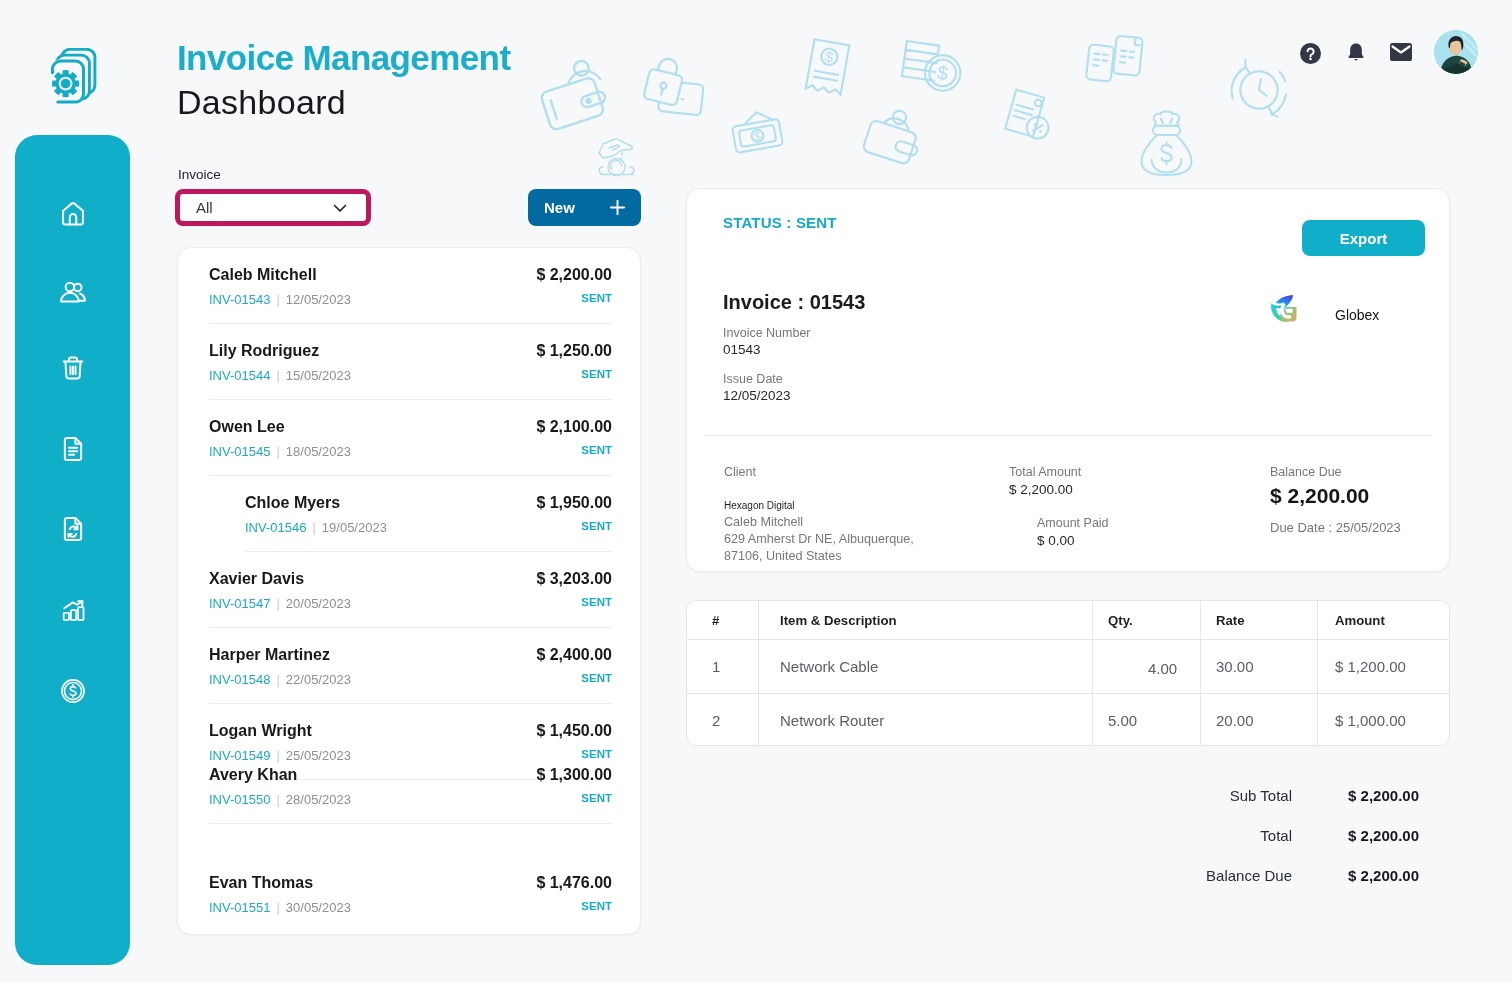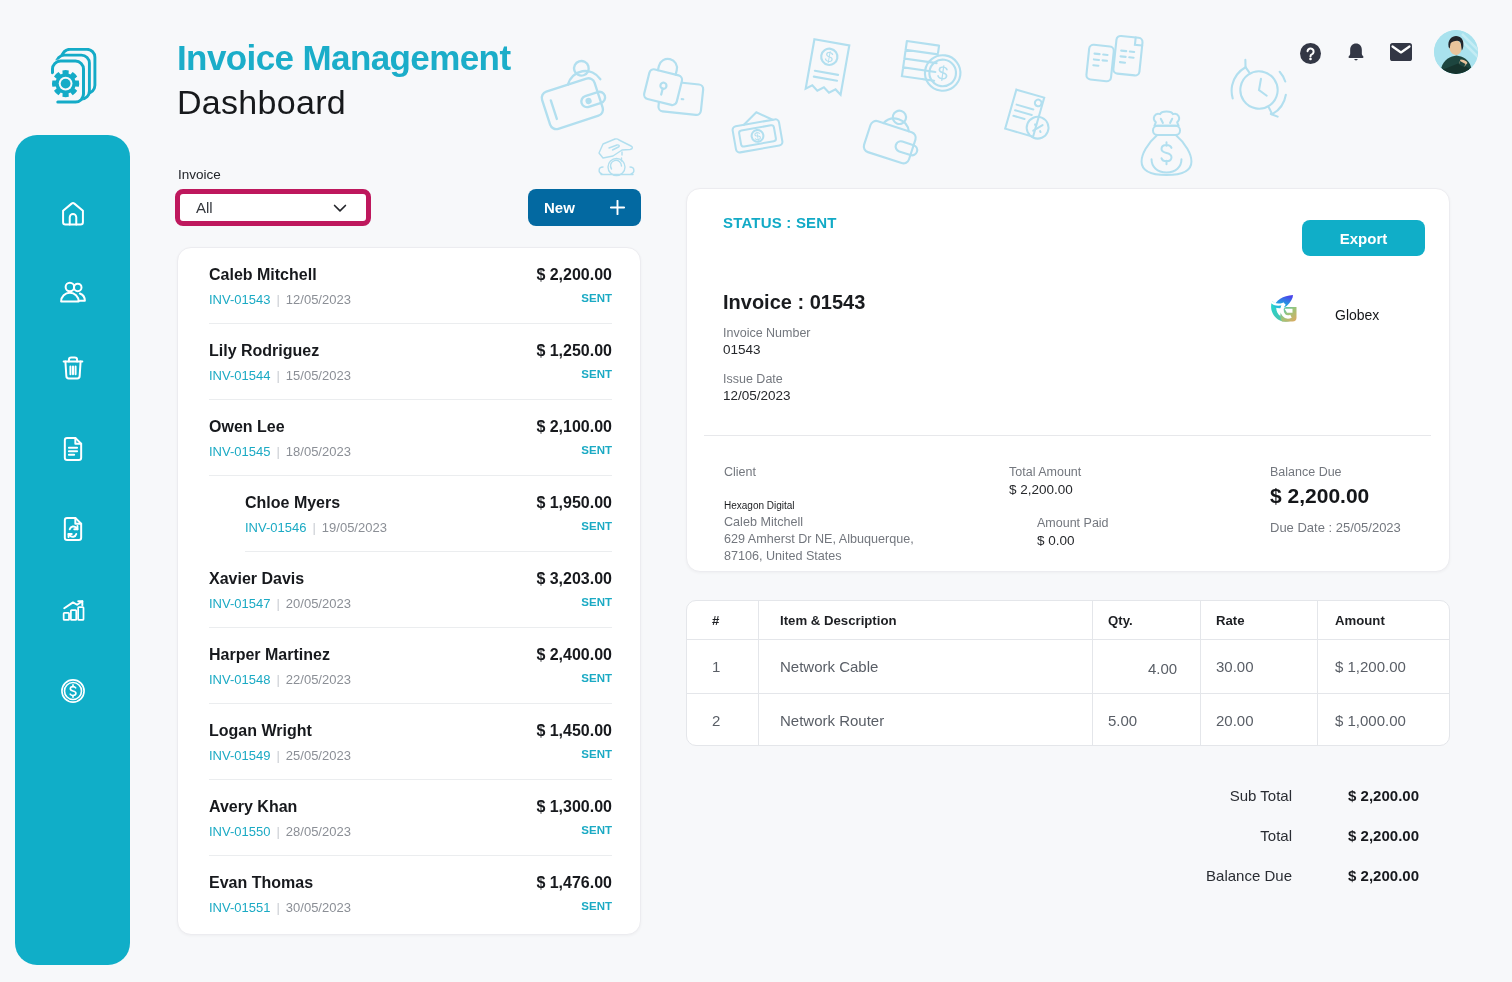--- a/index.html
+++ b/index.html
@@ -338,21 +338,21 @@
       <div class="st">SENT</div>
       <div class="sep"></div>
     </div>
   <div class="row" style="top:456px;">
       <div class="nm">Logan Wright</div>
       <div class="sub"><span class="inv">INV-01549</span><span class="bar">|</span>25/05/2023</div>
       <div class="amt">$ 1,450.00</div>
       <div class="st">SENT</div>
       <div class="sep"></div>
     </div>
-  <div class="row" style="top:532px;">
+  <div class="row" style="top:500px;">
       <div class="nm">Avery Khan</div>
       <div class="sub"><span class="inv">INV-01550</span><span class="bar">|</span>28/05/2023</div>
       <div class="amt">$ 1,300.00</div>
       <div class="st">SENT</div>
       <div class="sep"></div>
     </div>
   <div class="row" style="top:608px;">
       <div class="nm">Evan Thomas</div>
       <div class="sub"><span class="inv">INV-01551</span><span class="bar">|</span>30/05/2023</div>
       <div class="amt">$ 1,476.00</div>

